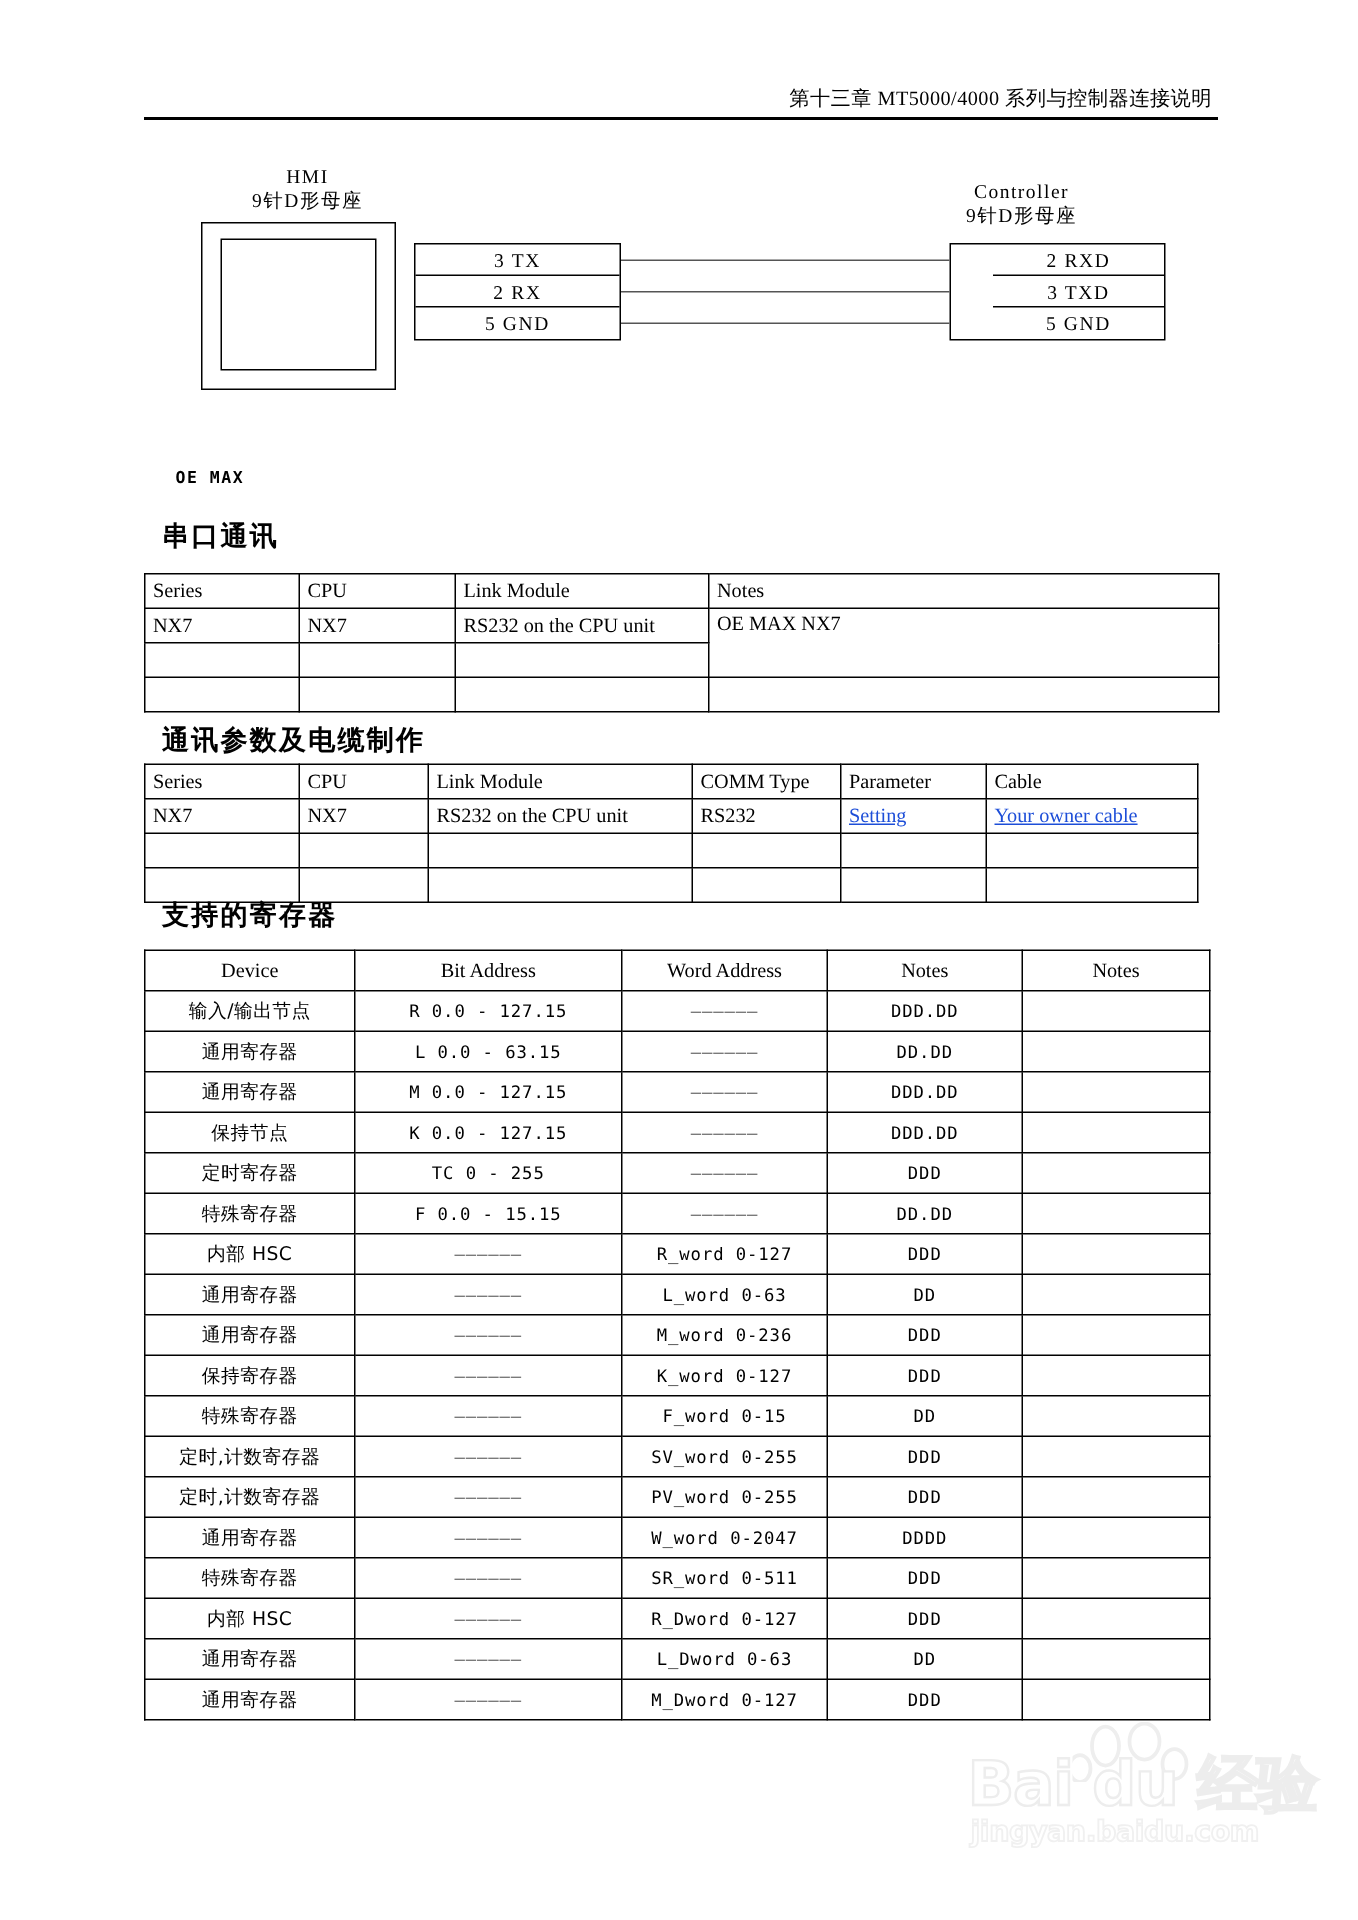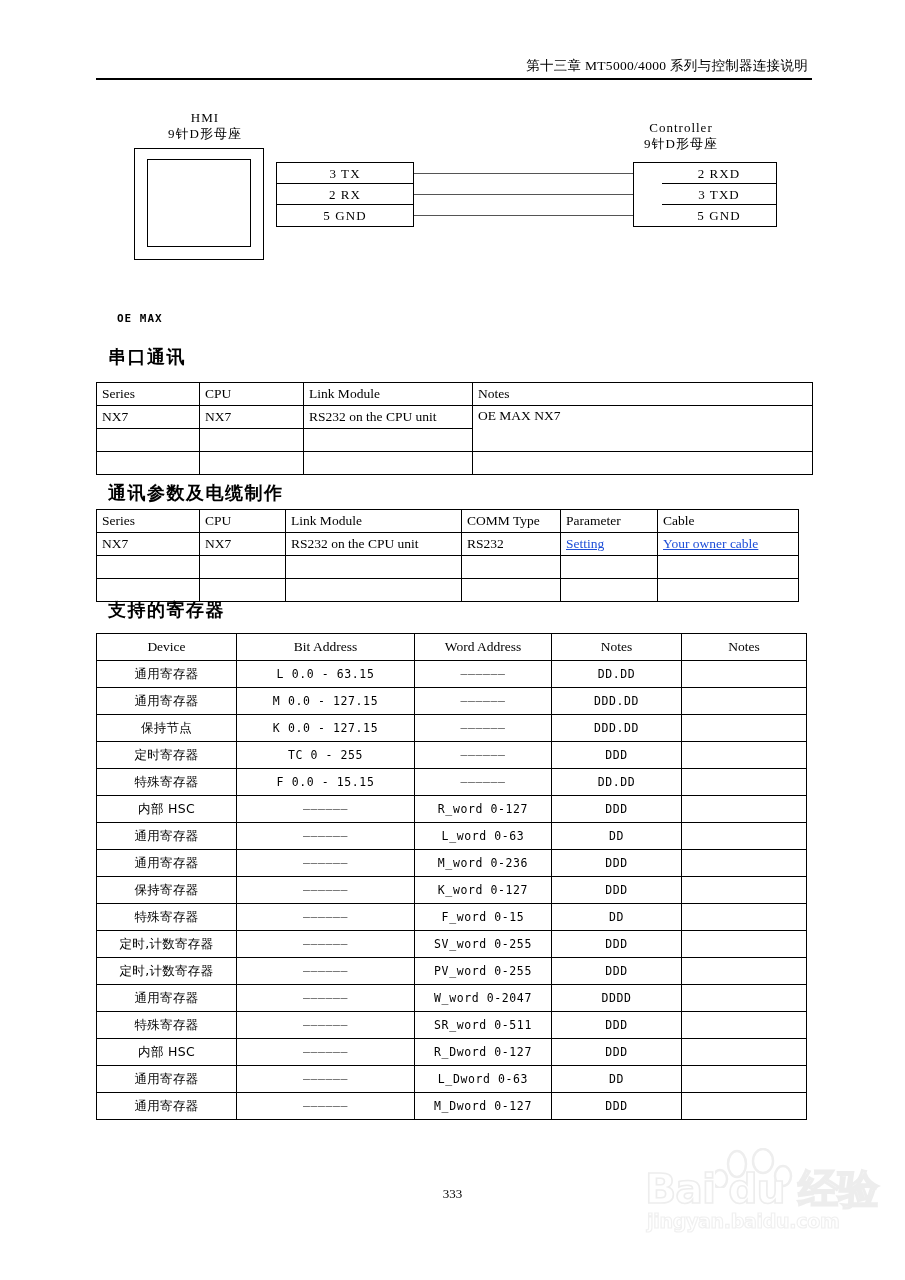--- a/index.html
+++ b/index.html
@@ -380,20 +380,27 @@
       <tr>
         <td>Device</td>
         <td>Bit Address</td>
         <td>Word Address</td>
         <td>Notes</td>
         <td>Notes</td>
       </tr>
     </thead>
     <tbody id="registers-body">
         <tr>
+          <td class="dev">输入/输出节点</td>
+          <td class="mono">R  0.0 - 127.15</td>
+          <td class="mono dash">——————</td>
+          <td class="mono">DDD.DD</td>
+          <td class=""></td>
+        </tr>
+        <tr>
           <td class="dev">通用寄存器</td>
           <td class="mono">L  0.0 - 63.15</td>
           <td class="mono dash">——————</td>
           <td class="mono">DD.DD</td>
           <td class=""></td>
         </tr>
         <tr>
           <td class="dev">通用寄存器</td>
           <td class="mono">M  0.0 - 127.15</td>
           <td class="mono dash">——————</td>
@@ -501,21 +508,20 @@
         <tr>
           <td class="dev">通用寄存器</td>
           <td class="mono dash">——————</td>
           <td class="mono">M_Dword  0-127</td>
           <td class="mono">DDD</td>
           <td class=""></td>
         </tr>
       </tbody>
   </table>
 
-  <div class="page-number">333</div>
 
   <div class="watermark">
     <svg class="wm-paw" width="110" height="40" viewBox="0 0 110 40">
       <ellipse cx="22" cy="16" rx="9" ry="13" fill="none" stroke="#eeeeee" stroke-width="2.5"></ellipse>
       <ellipse cx="48" cy="13" rx="10" ry="12" fill="none" stroke="#eeeeee" stroke-width="2.5"></ellipse>
       <ellipse cx="5" cy="31" rx="7" ry="9" fill="none" stroke="#eeeeee" stroke-width="2.5"></ellipse>
       <ellipse cx="68" cy="28" rx="8" ry="10" fill="none" stroke="#eeeeee" stroke-width="2.5"></ellipse>
     </svg>
     <div class="wm-main">Bai du 经验</div>
     <div class="wm-sub">jingyan.baidu.com</div>

